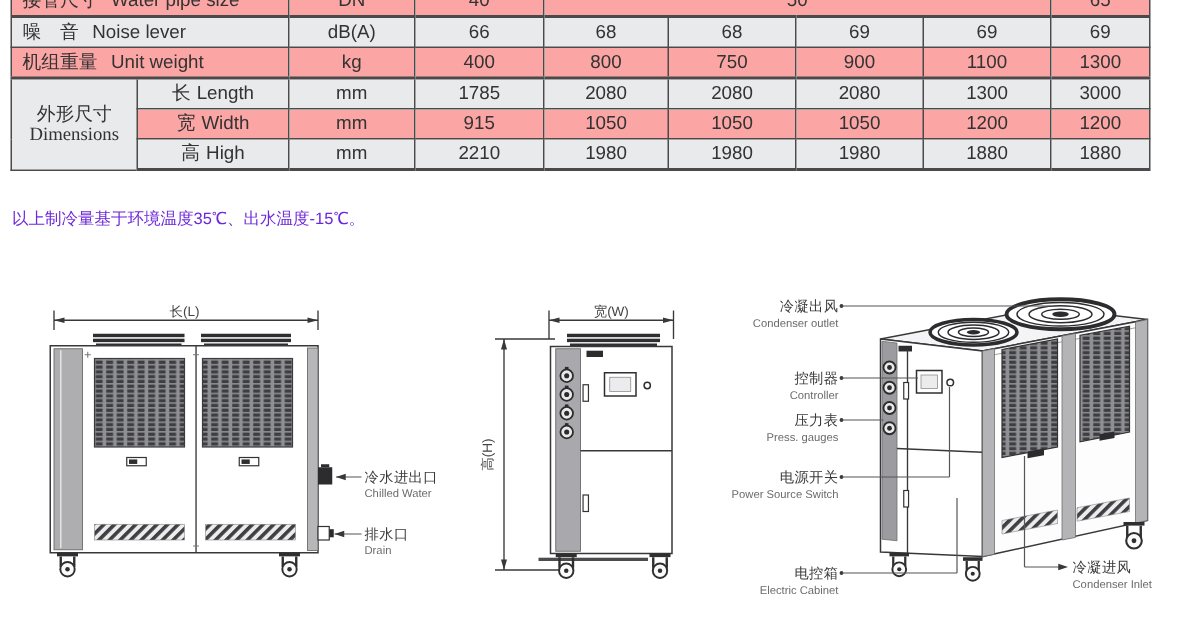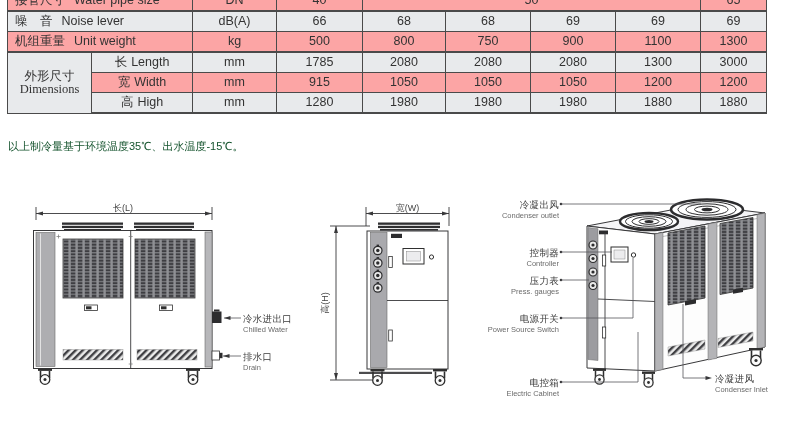--- a/index.html
+++ b/index.html
@@ -17,21 +17,21 @@
   table.spec tr { height:20.5px; }
   table.spec tr.r1 { height:21px; }
   table.spec tr.shade td { background:#e8eaec; }
   table.spec td.lbl { text-align:left; padding-left:7px; }
   table.spec td.cat { background:#fff; font-size:12.5px;font-family:Liberation Serif, serif; }
   table.spec tr.sec td { border-top-width:2px; }
   table.spec tr.last td { border-bottom-width:2px; }
   .lblgap { display:inline-block; width:9px; }
   .subgap { display:inline-block; width:4px; }
   
-  .note { position:absolute; left:8px; top:139px; color:#14532d; }
+  .note { position:absolute; left:8px; top:139px; color:#6d28d9; }
   .note .cnline { font-size:11px; line-height:14px; }
   .note .enline { font-size:11px; line-height:14px; }
   
   svg.drawings { position:absolute; left:0; top:185px; }
   svg .ol   { fill:#ffffff; stroke:#38383a; stroke-width:1; }
   svg .thin { stroke:#38383a; stroke-width:0.9; fill:none; }
   svg .lead { stroke:#55555a; stroke-width:0.8; fill:none; }
   svg .dk   { fill:#2f2f31; }
   svg .arr  { fill:#38383a; }
   svg text.cn  { font-size:9.5px; fill:#3a3a3a; letter-spacing:0.3px; font-family:"Liberation Sans",sans-serif; }
@@ -69,21 +69,21 @@
       <td>66</td>
       <td>68</td>
       <td>68</td>
       <td>69</td>
       <td>69</td>
       <td>69</td>
     </tr>
     <tr>
       <td class="lbl" colspan="2"><span>机组重量</span><span class="lblgap"></span><span>Unit weight</span></td>
       <td>kg</td>
-      <td>500</td>
+      <td>400</td>
       <td>800</td>
       <td>750</td>
       <td>900</td>
       <td>1100</td>
       <td>1300</td>
     </tr>
     <tr class="shade sec">
       <td class="cat" rowspan="3">
             <div>外形尺寸</div>
             <div>Dimensions</div>
@@ -103,21 +103,21 @@
       <td>915</td>
       <td>1050</td>
       <td>1050</td>
       <td>1050</td>
       <td>1200</td>
       <td>1200</td>
     </tr>
     <tr class="shade last">
       <td><span>高</span><span class="subgap"></span><span>High</span></td>
       <td>mm</td>
-      <td>1280</td>
+      <td>2210</td>
       <td>1980</td>
       <td>1980</td>
       <td>1980</td>
       <td>1880</td>
       <td>1880</td>
     </tr>
   </tbody>
     </table>
 
   <div class="note">

